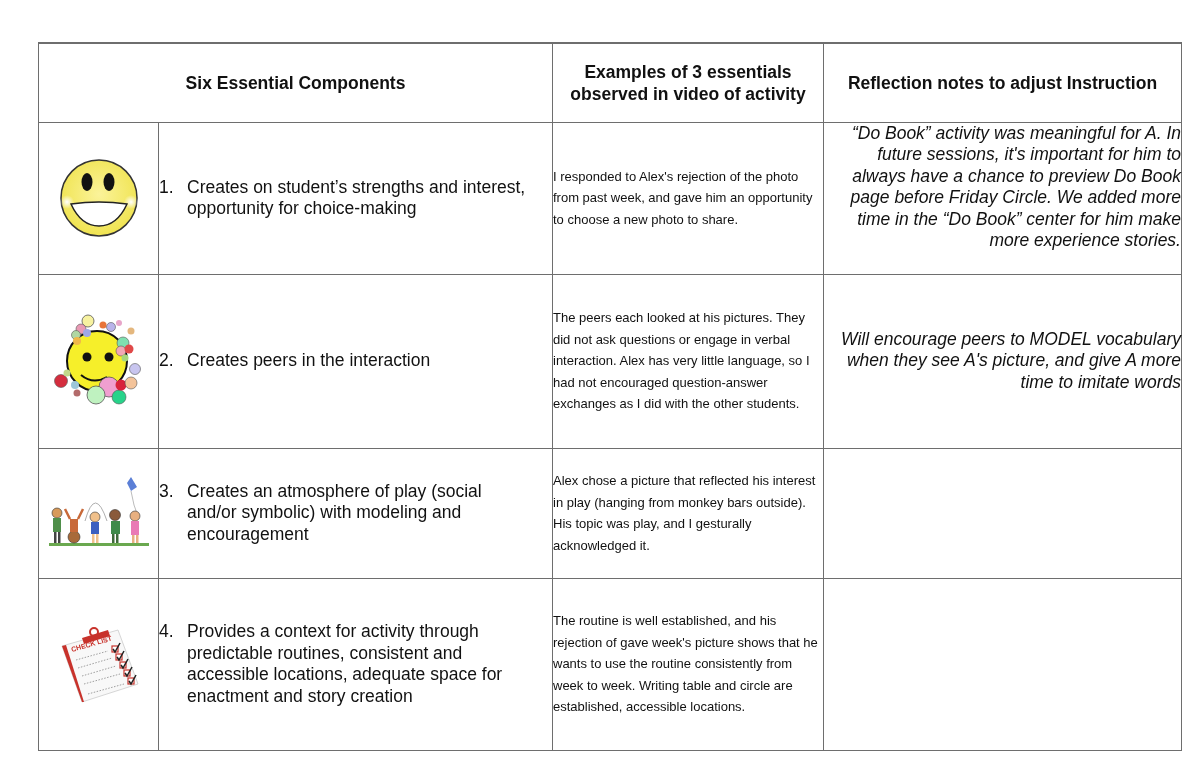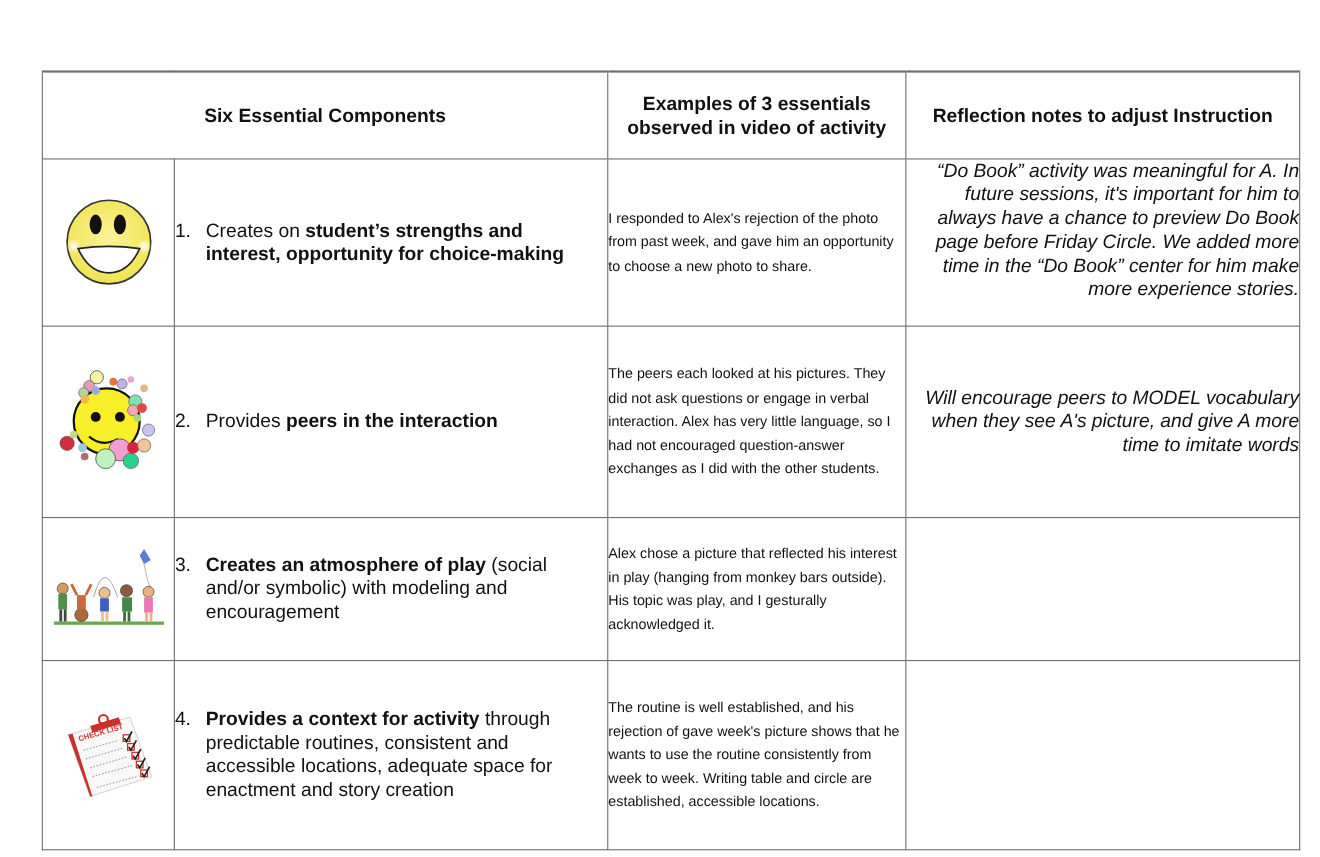--- a/index.html
+++ b/index.html
@@ -1,30 +1,30 @@
 <!DOCTYPE html>
 <html><head>
 <meta charset="utf-8">
 <style>
   html, body { margin: 0; padding: 0; background: #ffffff; }
   body { width: 1200px; height: 779px; position: relative; overflow: hidden;
          font-family: "Liberation Sans", sans-serif; color: #111; }
-  table.main { position: absolute; left: 38px; top: 64px; width: 957px;
+  table.main { position: absolute; left: 38px; top: 42px; width: 957px;
                border-collapse: collapse; table-layout: fixed; }
   table.main td, table.main th { border: 1.5px solid #6e6e6e; padding: 0; vertical-align: middle; }
   table.main tr.head th { border-top: 2px solid #6e6e6e; }
   th { font-weight: bold; font-size: 17.5px; line-height: 22px; text-align: center; }
   .c-img { width: 120px; }
   .c-comp { width: 394px; }
   .c-ex { width: 271px; }
   .c-ref { width: 358px; }
   .comp { font-size: 17.5px; line-height: 21.5px; padding: 0 12px 0 8px; }
   .comp .num { display: inline-block; width: 28px; vertical-align: top; }
   .comp .body { display: inline-block; width: 340px; vertical-align: top; }
-  .comp b { font-weight: bold; }
+  .comp b { font-weight: normal; }
   .ex { font-size: 13px; line-height: 21.5px; padding: 0 6px 0 7px; vertical-align: top; }
   .ref { font-size: 17.5px; line-height: 21.5px; padding: 0 6px 0 8px; font-style: italic; text-align: right; }
   .imgcell { text-align: center; }
   svg { display: block; margin: 0 auto; }
 </style>
 </head>
 <body>
 
 <table class="main">
   <colgroup>
@@ -94,21 +94,21 @@
         <circle cx="24" cy="72" r="4" fill="#9dc6d8"></circle>
         <circle cx="26" cy="80" r="3.5" fill="#b36b6b"></circle>
         <circle cx="58" cy="74" r="10" fill="#f09fd0" stroke="#555" stroke-width="0.8"></circle>
         <circle cx="45" cy="82" r="9" fill="#bff2c0" stroke="#555" stroke-width="0.8"></circle>
         <circle cx="68" cy="84" r="7" fill="#27d38a" stroke="#555" stroke-width="0.6"></circle>
         <circle cx="70" cy="72" r="5.5" fill="#d8233c"></circle>
         <circle cx="80" cy="70" r="6" fill="#f3c39a" stroke="#555" stroke-width="0.6"></circle>
       </svg>
     </td>
     <td class="comp">
-      <span class="num">2.</span><span class="body"><span>Provides </span><b>peers in the interaction</b><span></span></span>
+      <span class="num">2.</span><span class="body"><span>Creates </span><b>peers in the interaction</b><span></span></span>
     </td>
     <td class="ex">The peers each looked at his pictures. They did not ask questions or engage in verbal interaction. Alex has very little language, so I had not encouraged question-answer exchanges as I did with the other students.</td>
     <td class="ref">Will encourage peers to MODEL vocabulary when they see A's picture, and give A more time to imitate words</td>
   </tr>
 
   <tr style="height:130px">
     <td class="imgcell">
       <svg width="104" height="76" viewBox="0 0 104 76">
         <rect x="2" y="68" width="100" height="3" fill="#6aa84f"></rect>
         <path d="M84 2 L90 12 L84 16 L80 8 Z" fill="#5b7fd6"></path>

